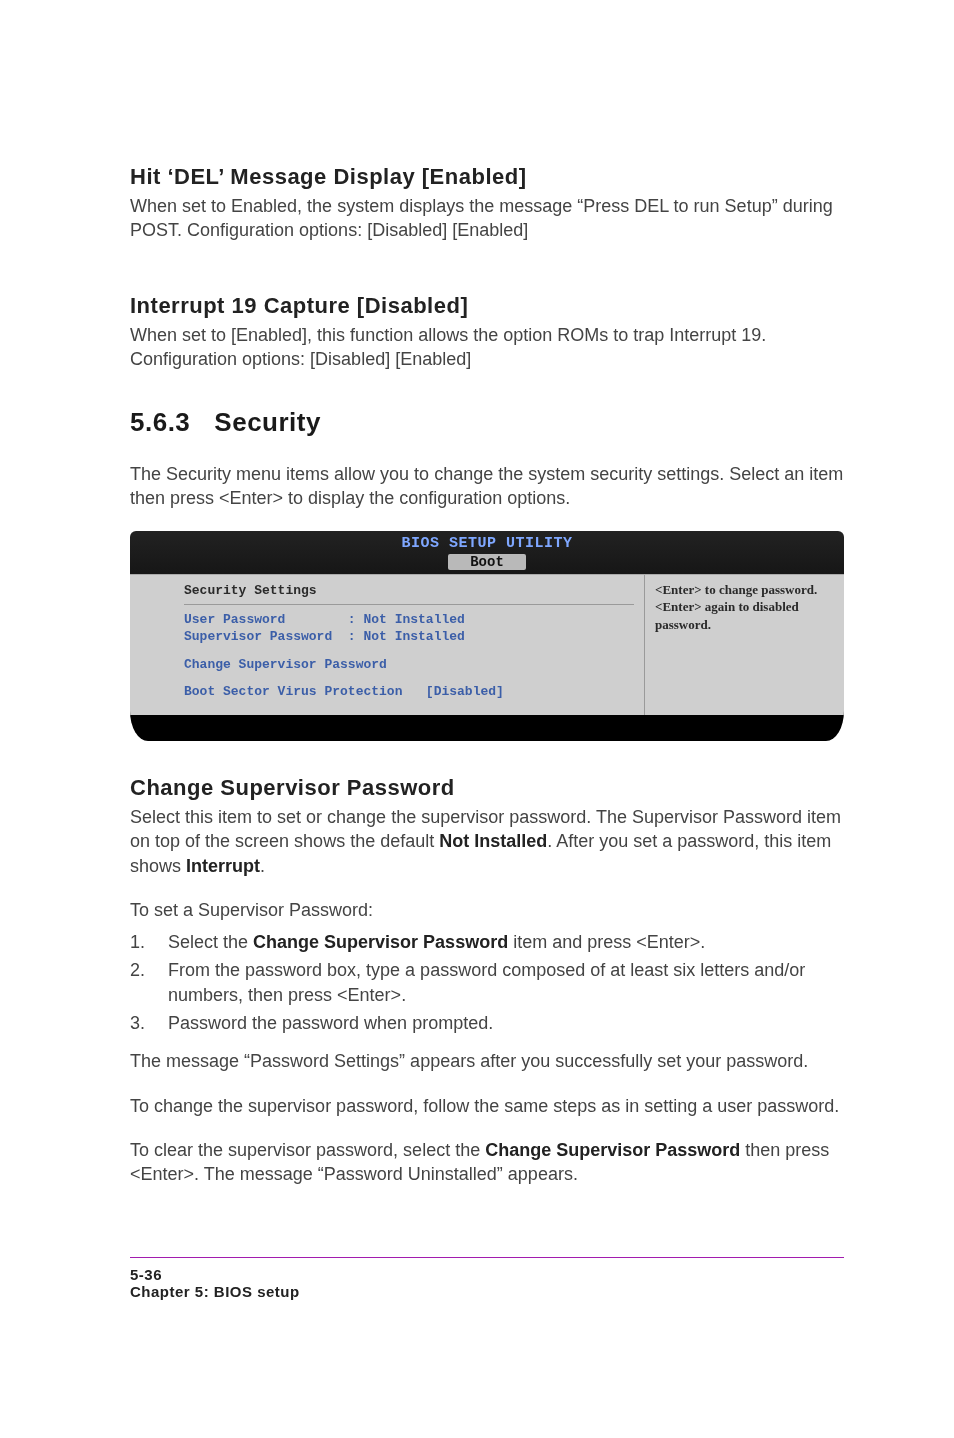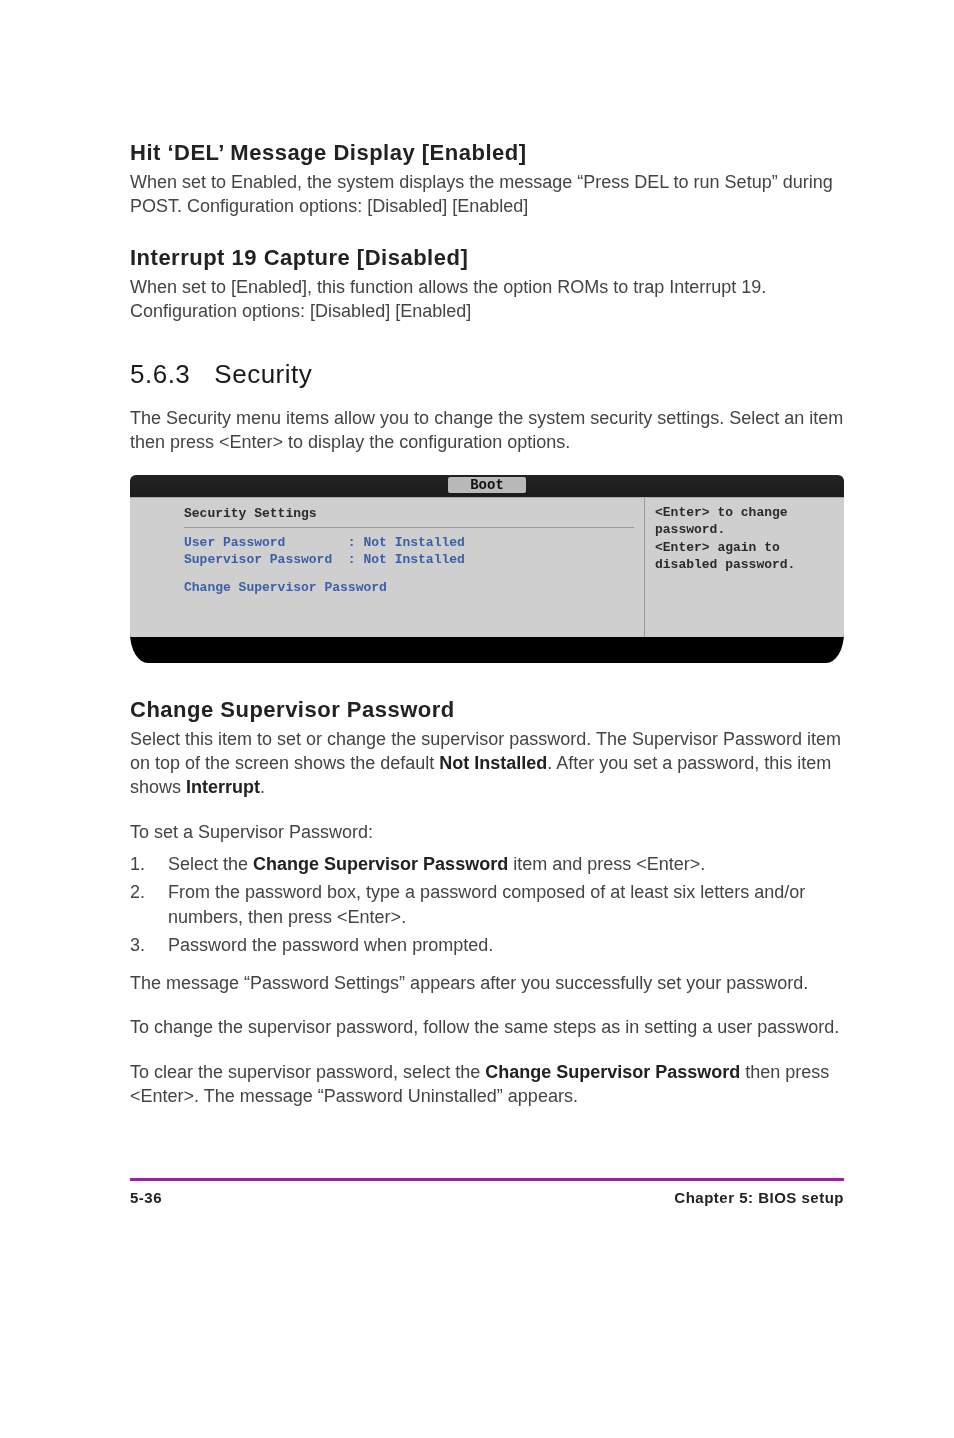--- a/index.html
+++ b/index.html
@@ -9,26 +9,27 @@
     color: #3a3a3a;
     padding: 140px 110px 60px 130px;
   }
 
   h2.option-heading {
     font-size: 22px;
     font-weight: 700;
     letter-spacing: 0.5px;
     color: #222;
     margin-bottom: 4px;
+    margin-top: 24px;
   }
   h2.section-num {
     font-size: 26px;
-    font-weight: 400;
+    font-weight: 700;
     color: #1a1a1a;
-    margin: 36px 0 16px 0;
+    margin: 36px 0 24px 0;
     letter-spacing: 0.5px;
   }
   h2.section-num .num { margin-right: 24px; }
 
   p.body {
     font-size: 18px;
     line-height: 1.35;
     color: #444;
     margin-bottom: 8px;
   }
@@ -109,75 +110,78 @@
     border-top: 1px solid #9a9a9a;
     margin: 2px 0 6px 0;
   }
   .bios-left .row { white-space: pre; line-height: 1.35; }
   .bios-left .blank { height: 10px; }
   .bios-right {
     width: 200px;
     flex: 0 0 200px;
     border-left: 1px solid #9a9a9a;
     padding: 6px 10px;
-    font-family: Liberation Mono, monospace;
+    font-family: Liberation Serif, serif;
     font-size: 13px;
     font-weight: 700;
     color: #2a2a2a;
     line-height: 1.35;
   }
   .bios-curve {
     height: 26px;
     background: radial-gradient(ellipse 90% 200% at 50% -110%, #cfcfcf 52%, rgba(0,0,0,0) 53%);
   }
 
   
   .page-footer {
     position: relative;
     margin-top: 70px;
-    border-top: 3px solid #a21caf;
+    border-top: 1px solid #a21caf;
     padding-top: 8px;
     display: flex;
     justify-content: space-between;
     font-size: 15px;
     font-weight: 700;
     color: #222;
     letter-spacing: 0.5px;
+    flex-direction: column;
   }
 </style>
 </head>
 <body>
 
 <h2 class="option-heading">Hit ‘DEL’ Message Display [Enabled]</h2>
 <p class="body">When set to Enabled, the system displays the message “Press DEL to run Setup” during POST. Configuration options: [Disabled] [Enabled]</p>
 
 <div class="spacer-md"></div>
 
 <h2 class="option-heading">Interrupt 19 Capture [Disabled]</h2>
 <p class="body">When set to [Enabled], this function allows the option ROMs to trap Interrupt 19. Configuration options: [Disabled] [Enabled]</p>
 
 <h2 class="section-num">
   <span class="num">5.6.3</span><span>Security</span>
 </h2>
 <p class="body">The Security menu items allow you to change the system security settings. Select an item then press &lt;Enter&gt; to display the configuration options.</p>
 
 <div class="bios-wrap">
   <div class="bios-outer">
+    <div class="bios-title">BIOS SETUP UTILITY</div>
     <div class="bios-tabbar">
       <span class="bios-tab">Boot</span>
     </div>
     <div class="bios-body">
       <div class="bios-left">
         <div class="hdr">Security Settings</div>
         <hr>
         <div class="row">User Password        : Not Installed</div>
         <div class="row">Supervisor Password  : Not Installed</div>
         <div class="blank"></div>
         <div class="row">Change Supervisor Password</div>
         <div class="blank"></div>
+        <div class="row">Boot Sector Virus Protection   [Disabled]</div>
       </div>
       <div class="bios-right" style="white-space:pre-line;">&lt;Enter&gt; to change password.
 &lt;Enter&gt; again to disabled password.</div>
     </div>
     <div class="bios-curve"></div>
   </div>
 </div>
 
 <h2 class="option-heading">Change Supervisor Password</h2>
 <p class="body">

